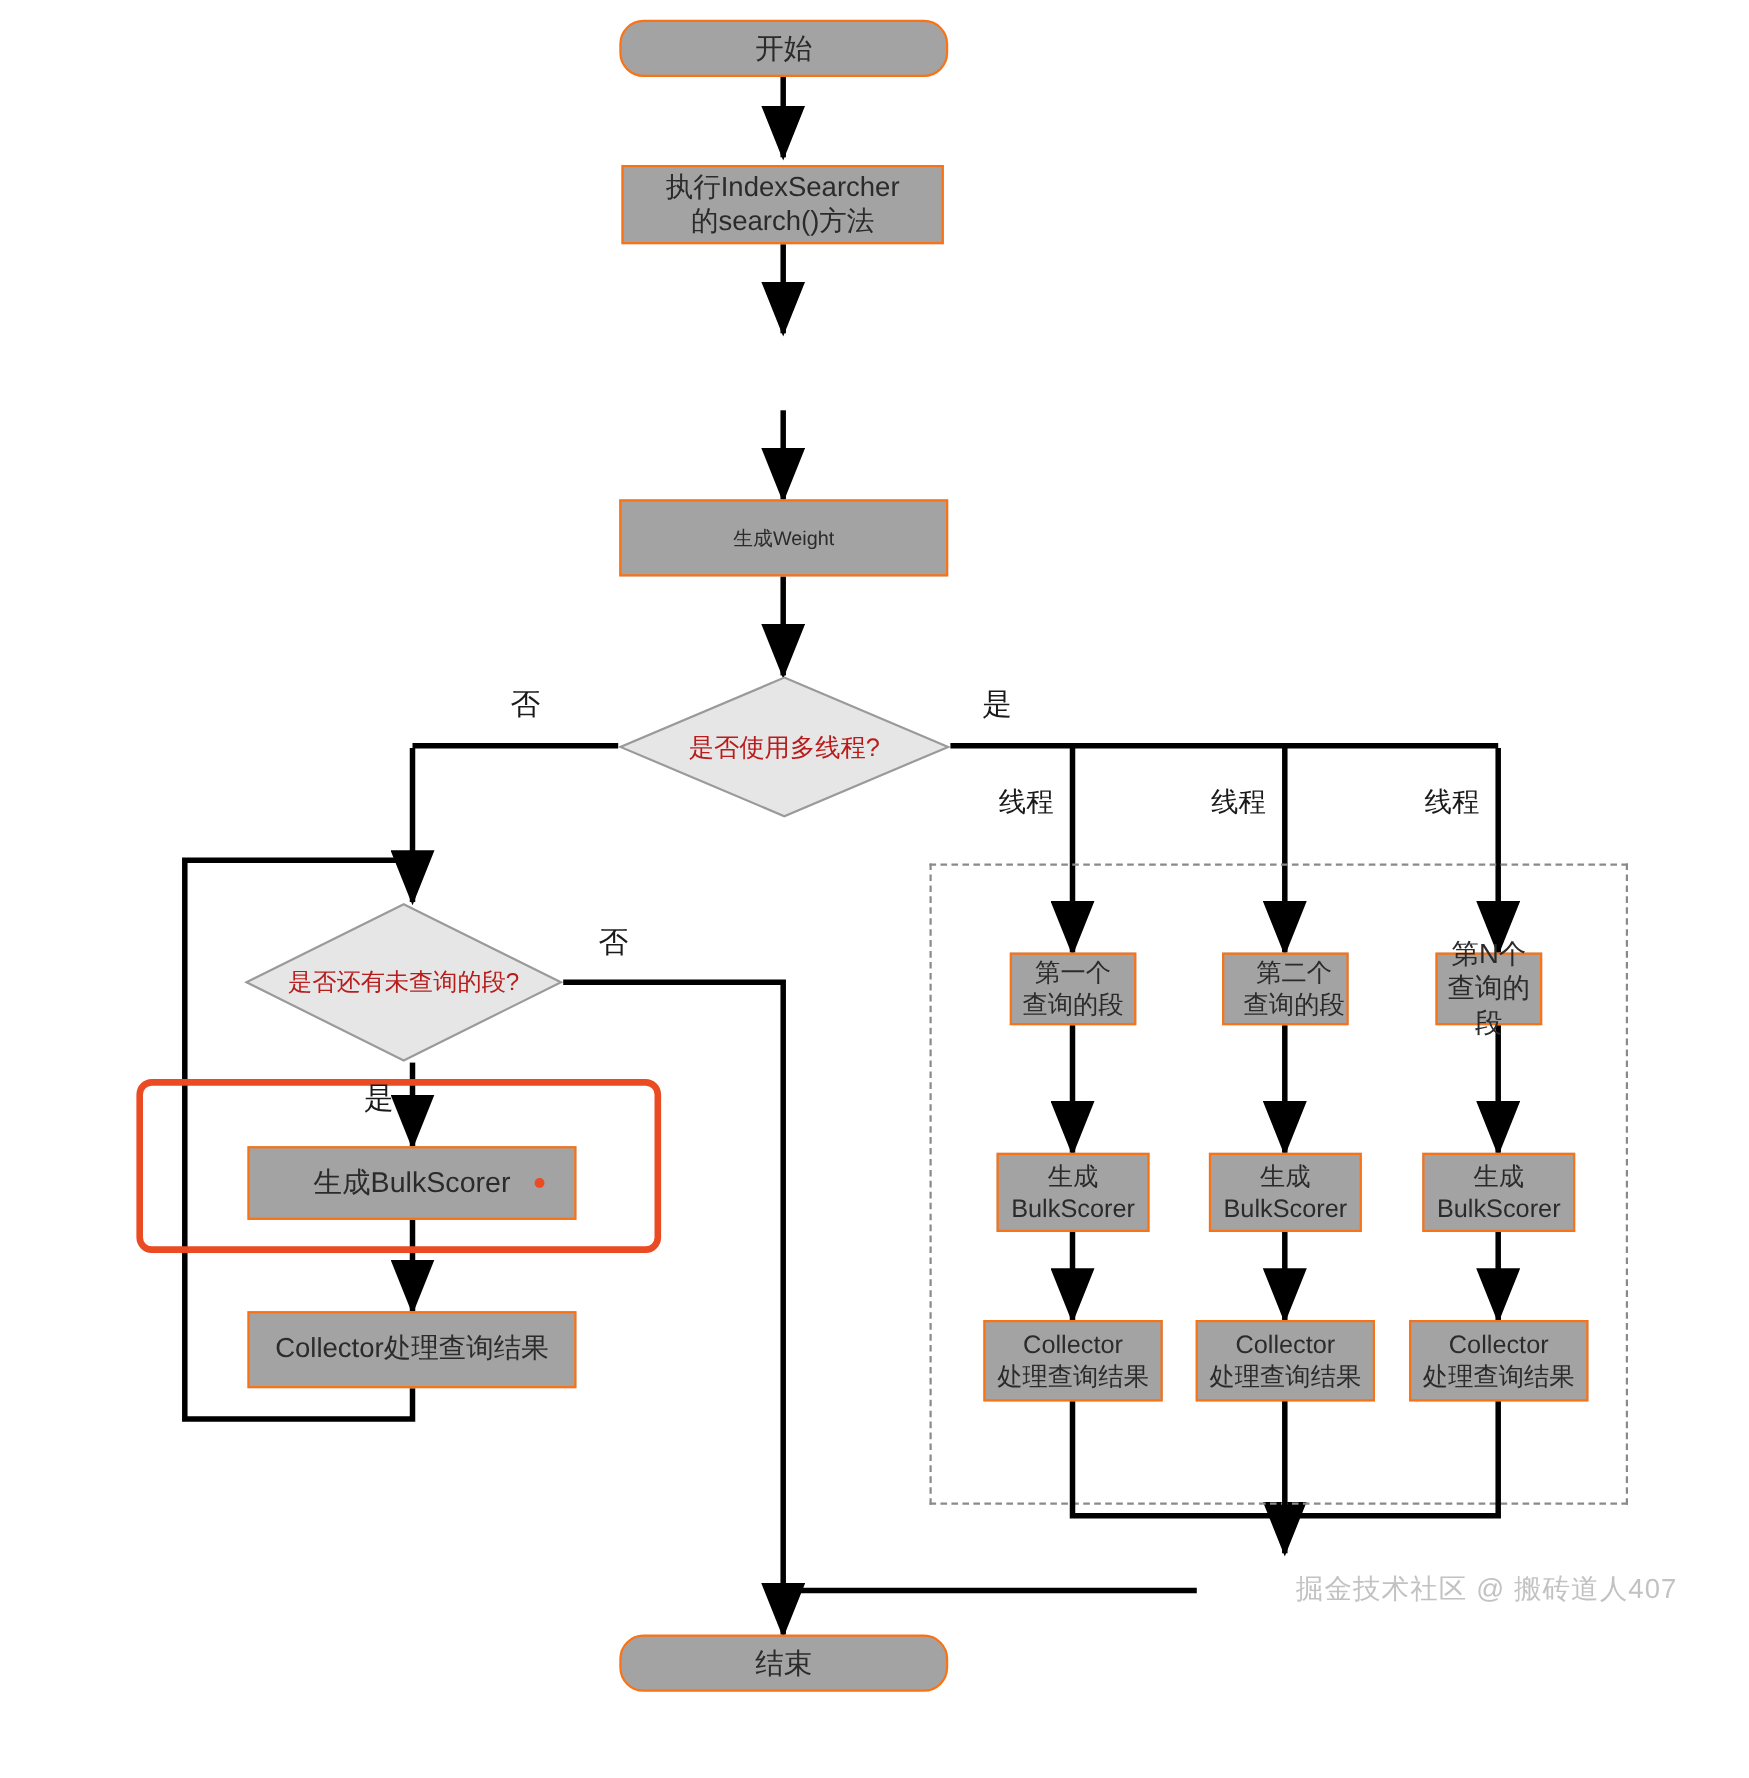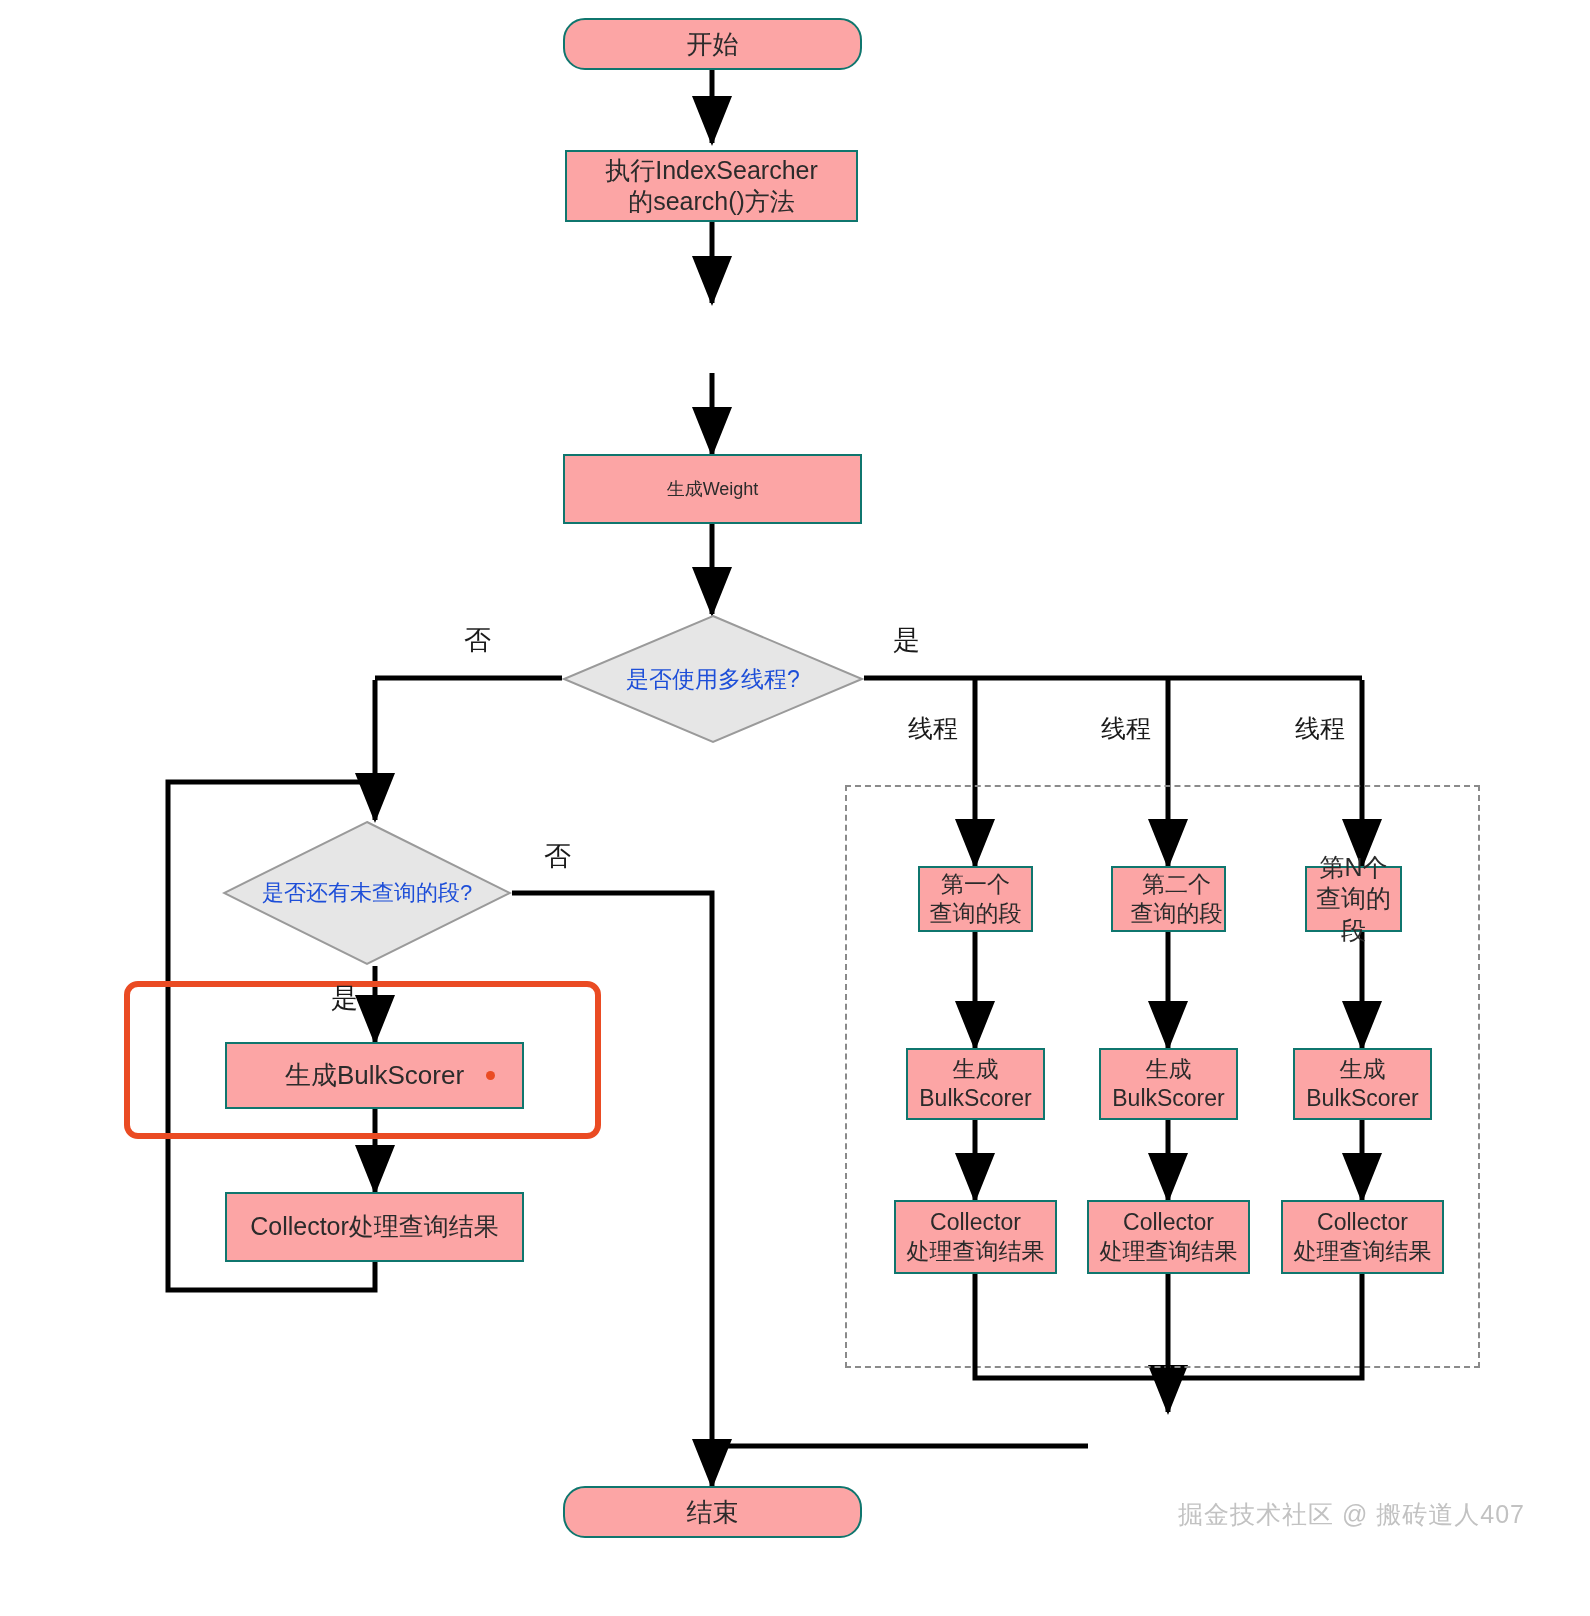--- a/index.html
+++ b/index.html
@@ -17,22 +17,22 @@
   }
   #edges {
     position: absolute;
     left: 0; top: 0;
     width: 1590px;
     height: 1616px;
   }
   .node {
     position: absolute;
     box-sizing: border-box;
-    background: #fca5a5;
-    border: 2px solid #0f766e;
+    background: #a3a3a3;
+    border: 2px solid #f97316;
     display: flex;
     align-items: center;
     justify-content: center;
     text-align: center;
     color: #2b2b2b;
     line-height: 1.25;
     white-space: pre-line;
     z-index: 3;
   }
   .node.terminator {
@@ -47,21 +47,21 @@
     left: 0; top: 0;
   }
   .diamond-label {
     position: absolute;
     left: 0; top: 0;
     width: 100%;
     height: 100%;
     display: flex;
     align-items: center;
     justify-content: center;
-    color: #1d4ed8;
+    color: #b91c1c;
     text-align: center;
   }
   .edge-label {
     position: absolute;
     color: #1a1a1a;
     z-index: 4;
     white-space: nowrap;
   }
   .highlight-box {
     position: absolute;
@@ -217,15 +217,15 @@
   <div class="edge-label" style="left:464px; top:622px; font-size:27px;">否</div>
   <div class="edge-label" style="left:893px; top:622px; font-size:27px;">是</div>
 
   <div class="edge-label" style="left:908px; top:712px; font-size:25px;">线程</div>
   <div class="edge-label" style="left:1101px; top:712px; font-size:25px;">线程</div>
   <div class="edge-label" style="left:1295px; top:712px; font-size:25px;">线程</div>
 
   <div class="edge-label" style="left:544px; top:838px; font-size:27px;">否</div>
   <div class="edge-label" style="left:331px; top:980px; font-size:27px;">是</div>
 
-  <div class="watermark" style="left:1178px; top:1498px; font-size:25px;">掘金技术社区 @ 搬砖道人407</div>
+  <div class="watermark" style="left:1178px; top:1428px; font-size:25px;">掘金技术社区 @ 搬砖道人407</div>
 
 </div>
 
 </body></html>

